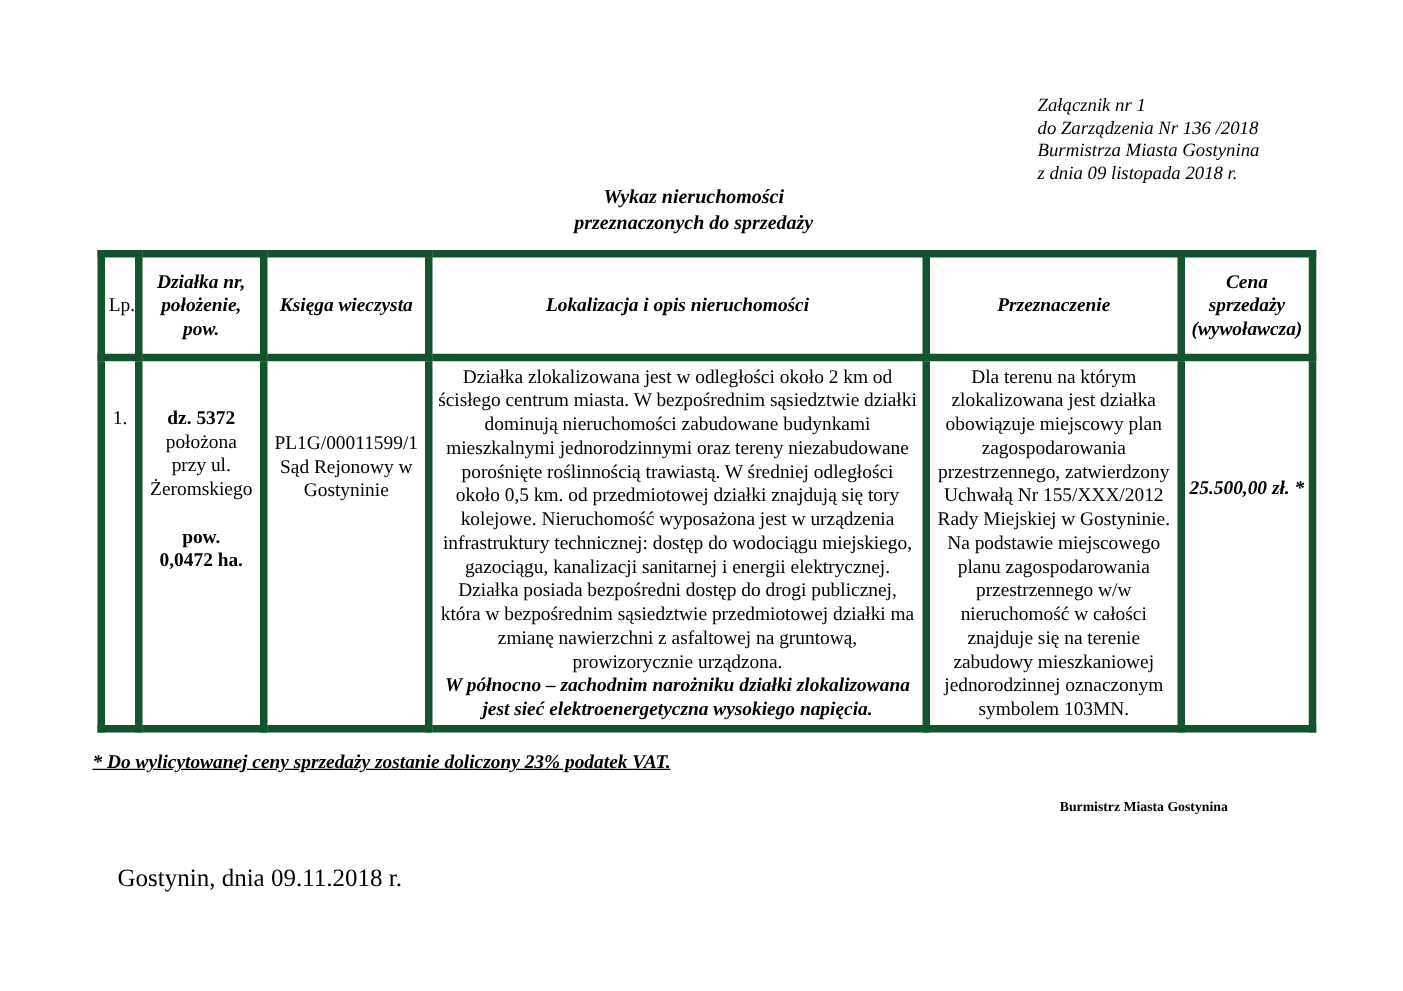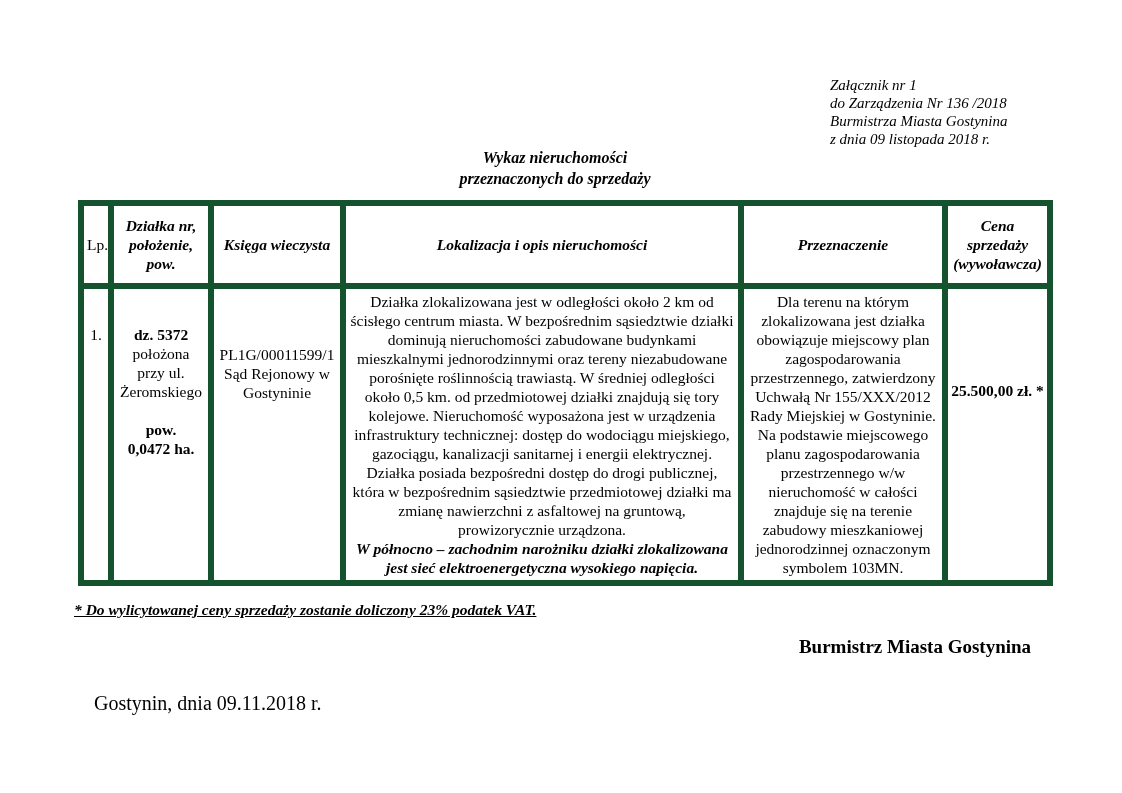--- a/index.html
+++ b/index.html
@@ -66,21 +66,21 @@
   }
   .listing-table td {
     vertical-align: top;
     height: 226px;
   }
   td.cell-lp        { padding-top: 36px; }
   td.cell-plot      { padding-top: 36px; }
   td.cell-register  { padding-top: 56px; }
   td.cell-location  { padding: 3px 4px; }
   td.cell-design    { padding: 3px 5px; }
-  td.cell-price     { padding-top: 92px; font-weight: bold; }
+  td.cell-price     { padding-top: 92px; font-weight: bold; font-style: italic; }
 
   .plot-nr  { font-weight: bold; }
   .plot-pow { font-weight: bold; white-space: pre-line; margin-top: 19px; }
   .loc-emph { font-weight: bold; font-style: italic; }
 
   .footnote {
     position: absolute;
     left: 74px;
     top: 601px;
     font-weight: bold;
@@ -89,21 +89,21 @@
     text-decoration: underline;
   }
 
   .signature {
     position: absolute;
     left: 750px;
     top: 637px;
     width: 330px;
     text-align: center;
     font-weight: bold;
-    font-size: 19px;
+    font-size: 11px;
     line-height: 19px;
   }
   .signature .sig-name { margin-top: 18px; }
 
   .place-date {
     position: absolute;
     left: 74px;
     top: 692px;
     font-size: 20px;
     margin-left: 20px;

